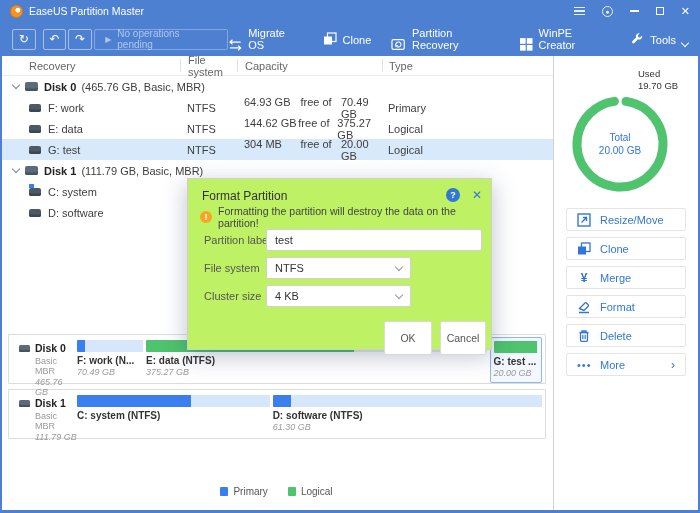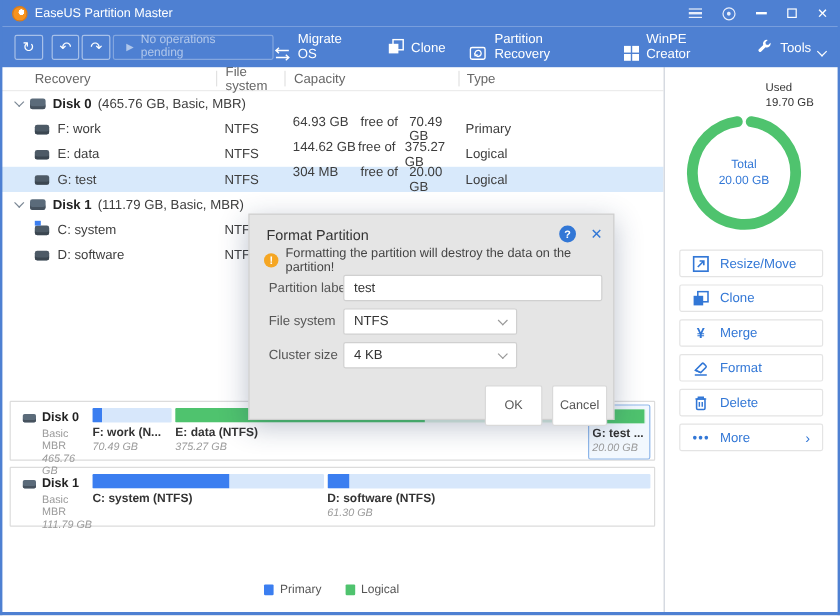--- a/index.html
+++ b/index.html
@@ -113,21 +113,21 @@
   .sbtns { position:absolute; top:152px; left:12px; right:12px; }
   .sbtn { height:23px; border:1px solid #e4e4e4; border-radius:2px; background:#fff;
           display:flex; align-items:center; gap:9px; padding:0 10px; margin-bottom:6px;
           color:#3277d6; font-size:11px; cursor:default; }
   .sbtn svg { flex:none; }
   .sbtn .more-chev { margin-left:auto; font-size:12px; color:#3277d6; }
   .yen { font-size:12px; font-weight:bold; width:14px; text-align:center; }
   .dots { font-size:11px; letter-spacing:1px; width:14px; }
 
   
-  .dialog { position:absolute; left:207px; top:178px; width:305px; height:172px; background:#e5e5e5;
+  .dialog { position:absolute; left:187px; top:178px; width:305px; height:172px; background:#bef264;
             border:1px solid #cfcfcf; box-shadow:0 6px 22px rgba(30,50,90,.3); z-index:100; }
   .dlg-title { position:absolute; top:10px; left:14px; font-size:12px; color:#333; }
   .dlg-help { position:absolute; top:9px; left:258px; width:14px; height:14px; border-radius:50%;
               background:#3277d6; color:#fff; font-size:9px; font-weight:bold;
               display:flex; align-items:center; justify-content:center; }
   .dlg-close { position:absolute; top:9px; left:284px; color:#3277d6; font-size:12px; }
   .dlg-warn { position:absolute; top:26px; left:12px; display:flex; align-items:center; gap:6px;
               font-size:10.6px; color:#444; }
   .warn-ico { width:12px; height:12px; border-radius:50%; background:#f5a623; color:#fff;
               font-size:9px; font-weight:bold; display:flex; align-items:center; justify-content:center;

